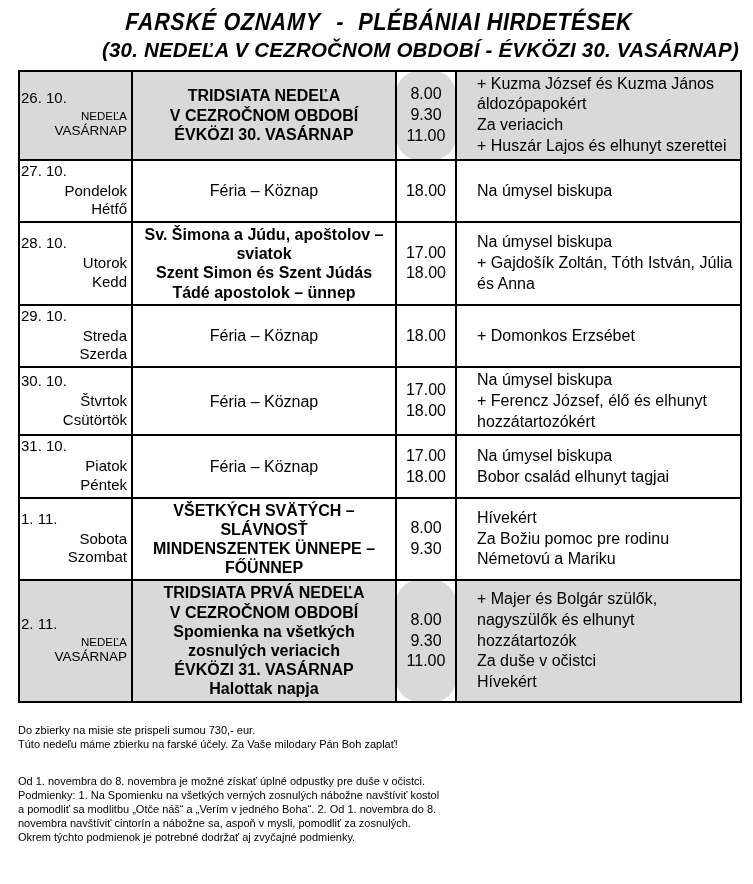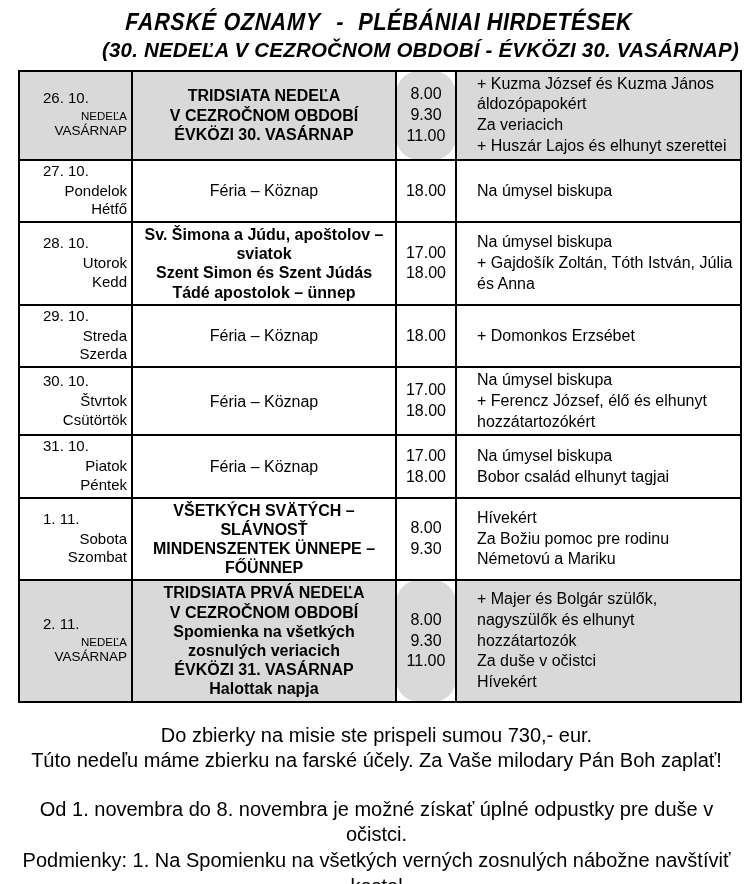--- a/index.html
+++ b/index.html
@@ -37,21 +37,21 @@
     border-collapse: collapse; table-layout: fixed;
     width: 722px; margin-top: 4px;
   }
   table.schedule td {
     border: 2px solid #000;
     vertical-align: middle;
     overflow: hidden;
   }
   tr.hl td { background: #d9d9d9; }
 
-  td.c-date  { width: 113px; vertical-align: top; padding: 1px 4px 2px 23px; font-size: 15px; line-height: 1.25; }
+  td.c-date  { width: 113px; vertical-align: top; padding: 1px 4px 2px 1px; font-size: 15px; line-height: 1.25; }
   td.c-cel   { width: 264px; text-align: center; font-size: 16px; line-height: 1.2; padding: 2px 4px; }
   td.c-time  { width: 60px;  text-align: center; font-size: 16px; line-height: 1.3; border-radius: 23px; }
   td.c-int   { width: 285px; font-size: 16px; line-height: 1.3; padding: 2px 4px 2px 20px; }
 
   .date-label { text-align: left; }
   .days { text-align: right; margin-top: 1px; }
   .days-sm div:nth-child(1) { font-size: 11.5px; }
   .days-sm div:nth-child(2) { font-size: 13.5px; }
   td.c-cel.b { font-weight: bold; }
 
@@ -60,24 +60,23 @@
   tr:nth-child(3) td { height: 74px; }
   tr:nth-child(4) td { height: 50px; }
   tr:nth-child(5) td { height: 62px; }
   tr:nth-child(6) td { height: 46px; }
   tr:nth-child(7) td { height: 72px; }
   tr:nth-child(8) td { height: 118px; }
 
   
   section.announcements { margin-top: 20px; padding-right: 4px; }
   section.announcements p {
-    font-size: 20px; line-height: 1.28;
+    font-size: 11px; line-height: 1.28;
     white-space: pre-line;
     margin-bottom: 23px;
-    text-align: center;
   }
 </style>
 </head>
 <body>
 
 <div class="page">
 
   <header>
     <div class="title-line1">
       <span class="t-display">FARSKÉ OZNAMY</span>

